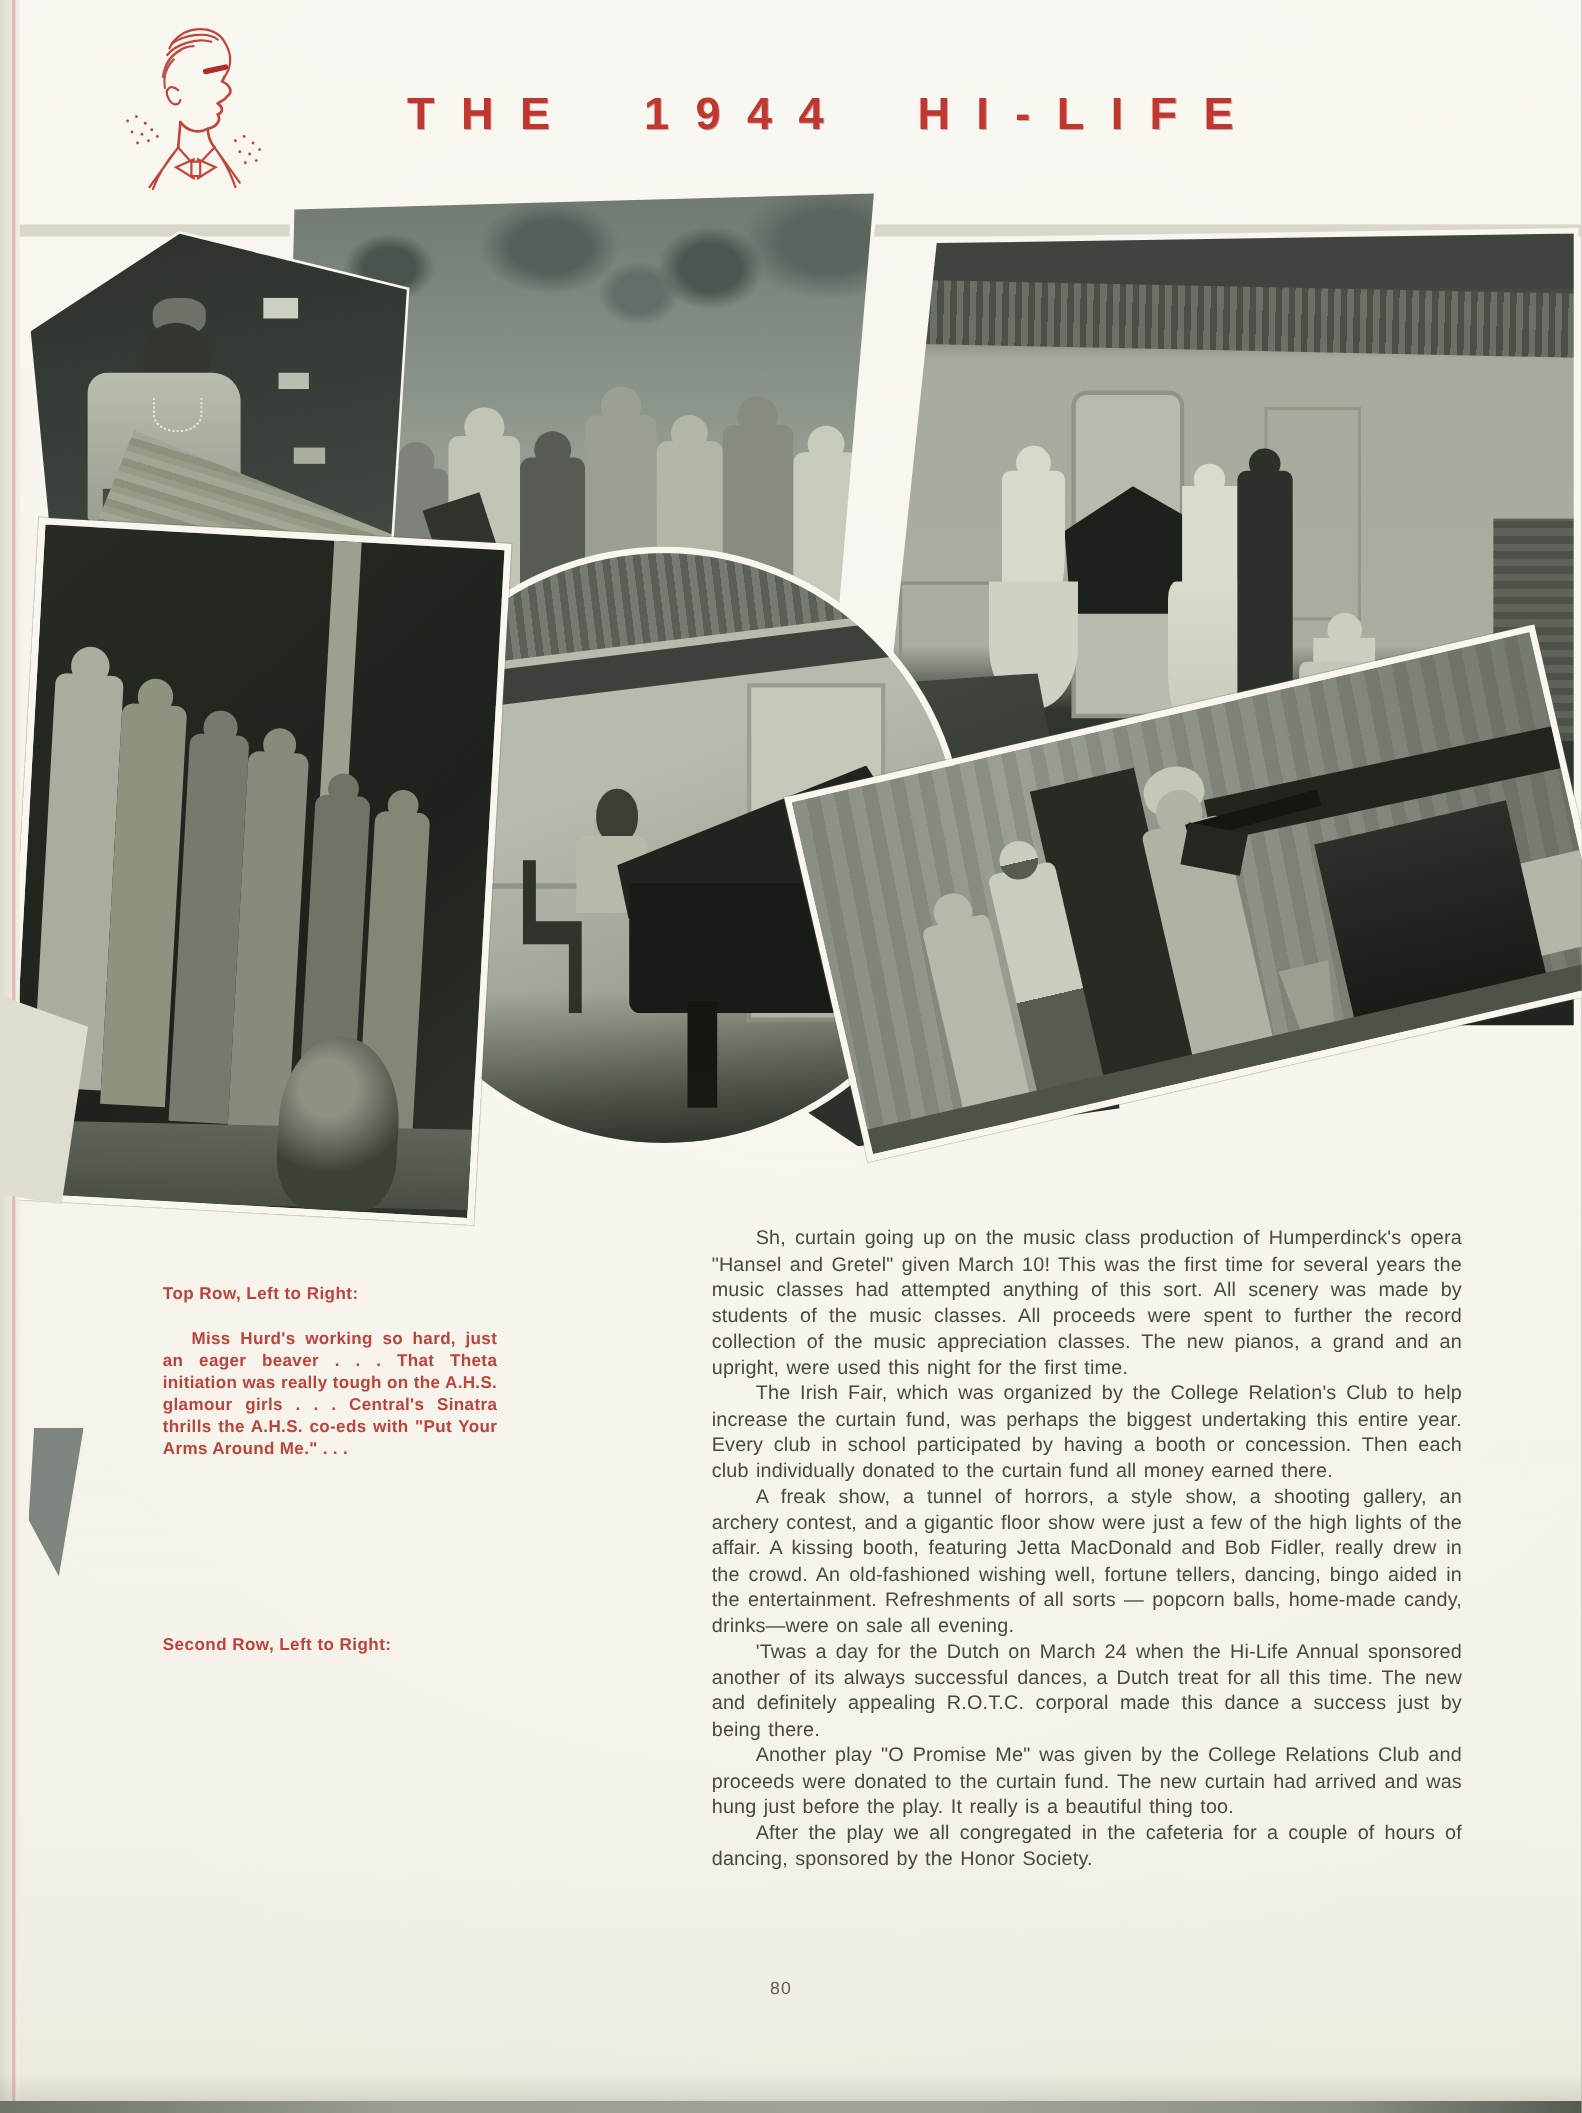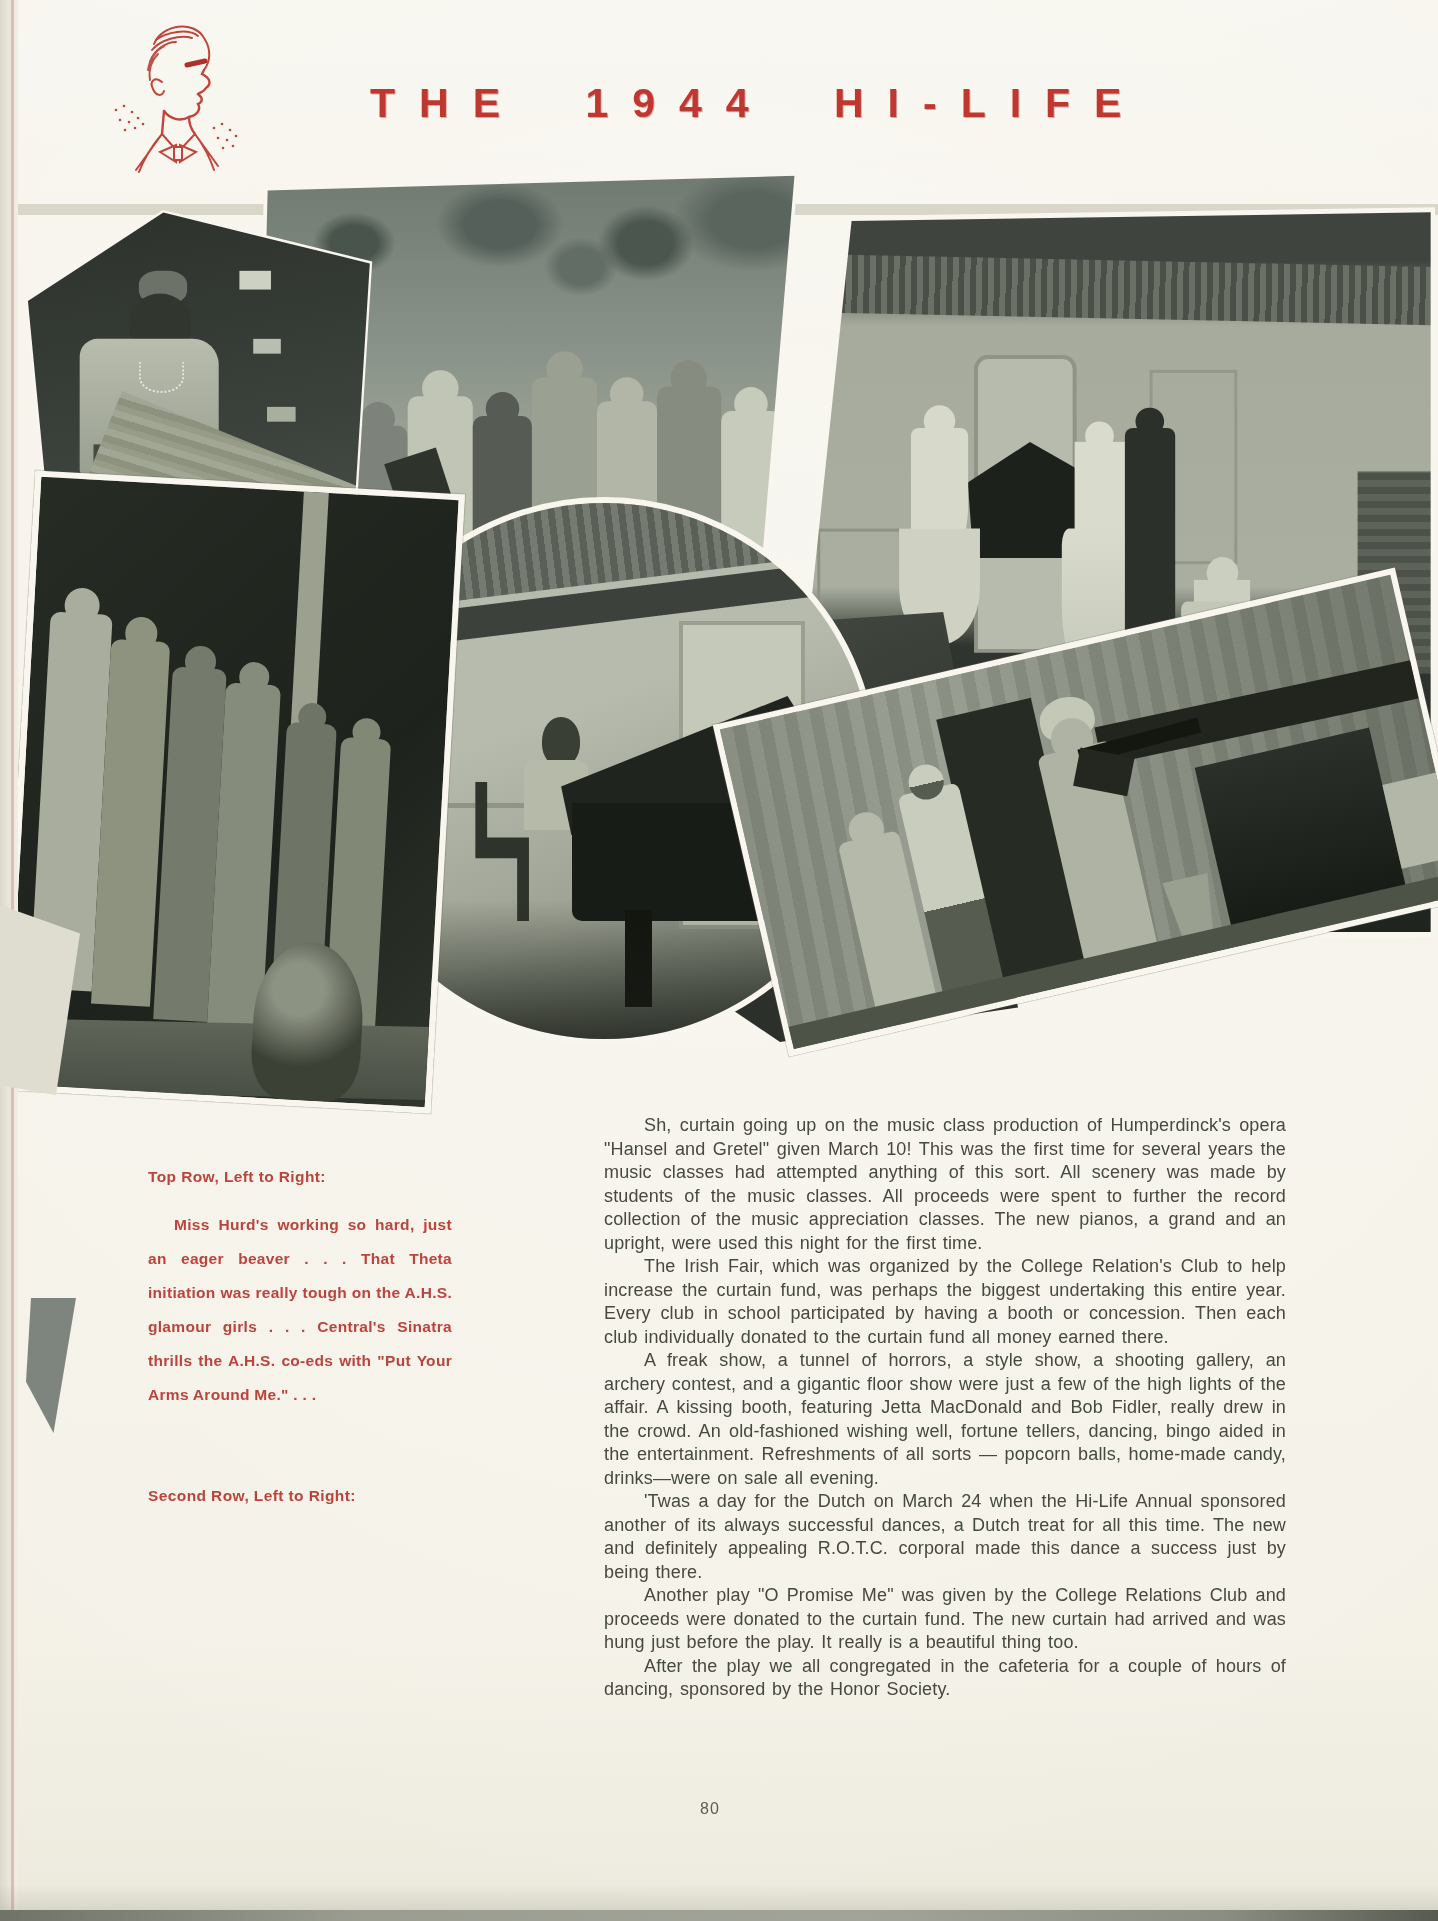--- a/index.html
+++ b/index.html
@@ -49,29 +49,29 @@
   
   .circle-photo{border-radius:50%;border:6px solid #f8f6ee;overflow:hidden;
     background:linear-gradient(160deg,#b6bbad 40%,#9ba092 70%,#5c6257 100%);}
 
   
   .rect-photo{border:6px solid #f8f6ee;overflow:hidden;box-shadow:0 0 0 1px rgba(90,95,85,.25);}
 
   
   .captions{position:absolute;left:148px;width:304px;color:#bb443c;}
   .cap-head{font-size:15.5px;font-weight:700;letter-spacing:.4px;text-align:right;}
-  .cap-par{font-size:15.5px;font-weight:700;letter-spacing:.3px;line-height:34px;
+  .cap-par{font-size:15.5px;font-weight:700;letter-spacing:.3px;line-height:20px;
     text-align:justify;text-indent:26px;margin:0;}
   #cap-head-1{position:absolute;top:0;}
   #cap-par-1{position:absolute;top:40px;}
   #cap-head-2{position:absolute;top:319px;}
   #cap-par-2{position:absolute;top:340px;}
 
   
-  .bodycol{position:absolute;left:604px;top:1114px;width:682px;color:#454a40;}
+  .bodycol{position:absolute;left:647px;top:1114px;width:682px;color:#454a40;}
   .bodycol p{margin:0;font-size:18px;line-height:23.5px;text-align:justify;
     text-indent:40px;letter-spacing:.15px;word-spacing:1.5px;}
   .pageno{position:absolute;left:700px;top:1800px;width:40px;
     font-size:16px;color:#5a5f55;letter-spacing:1px;}
 </style>
 </head>
 <body>
 
 <div class="page">
 

